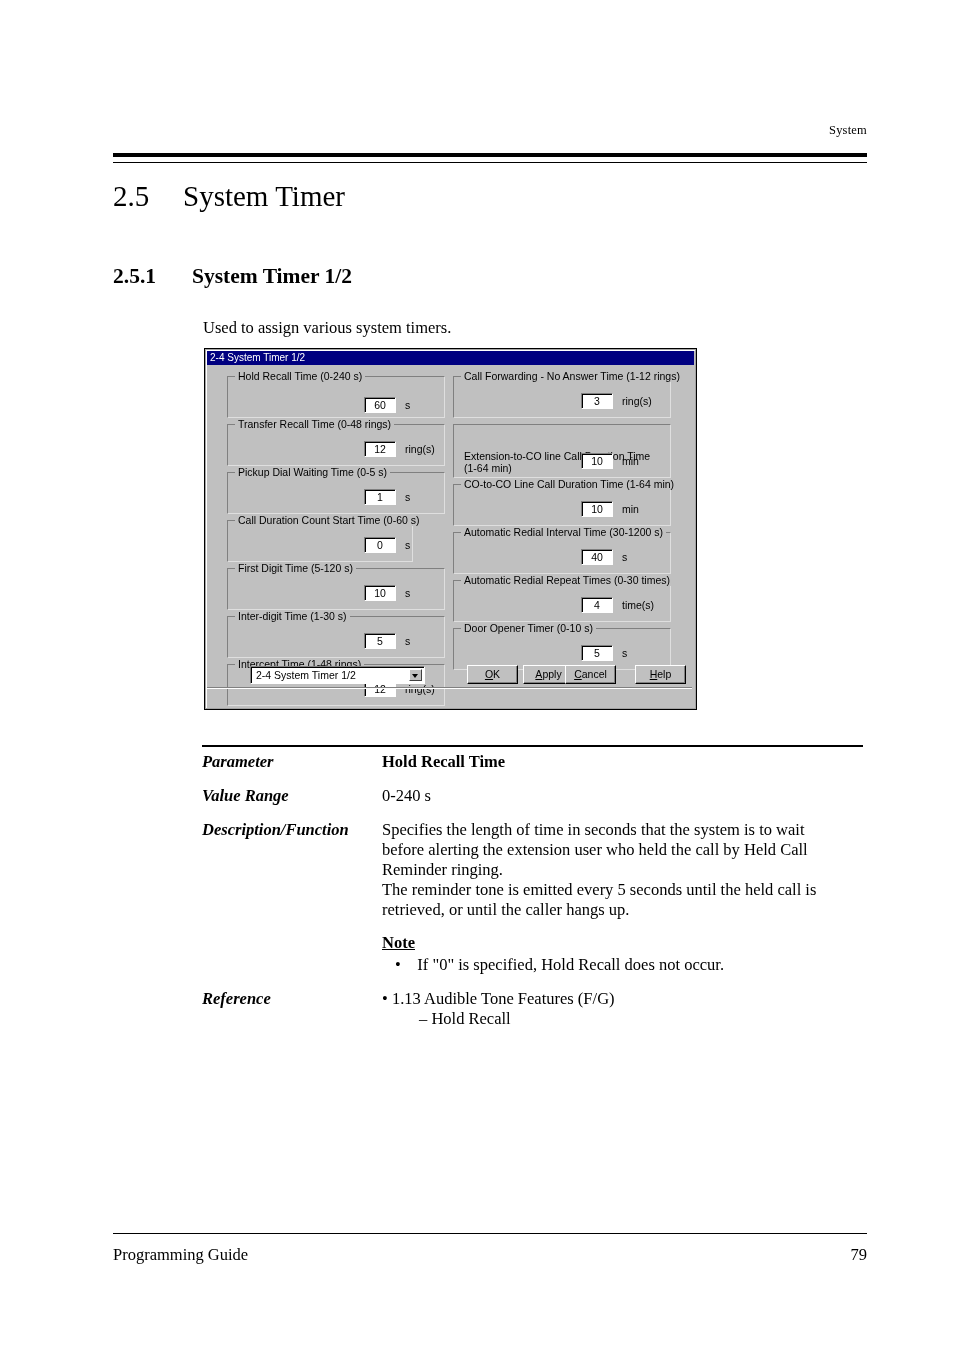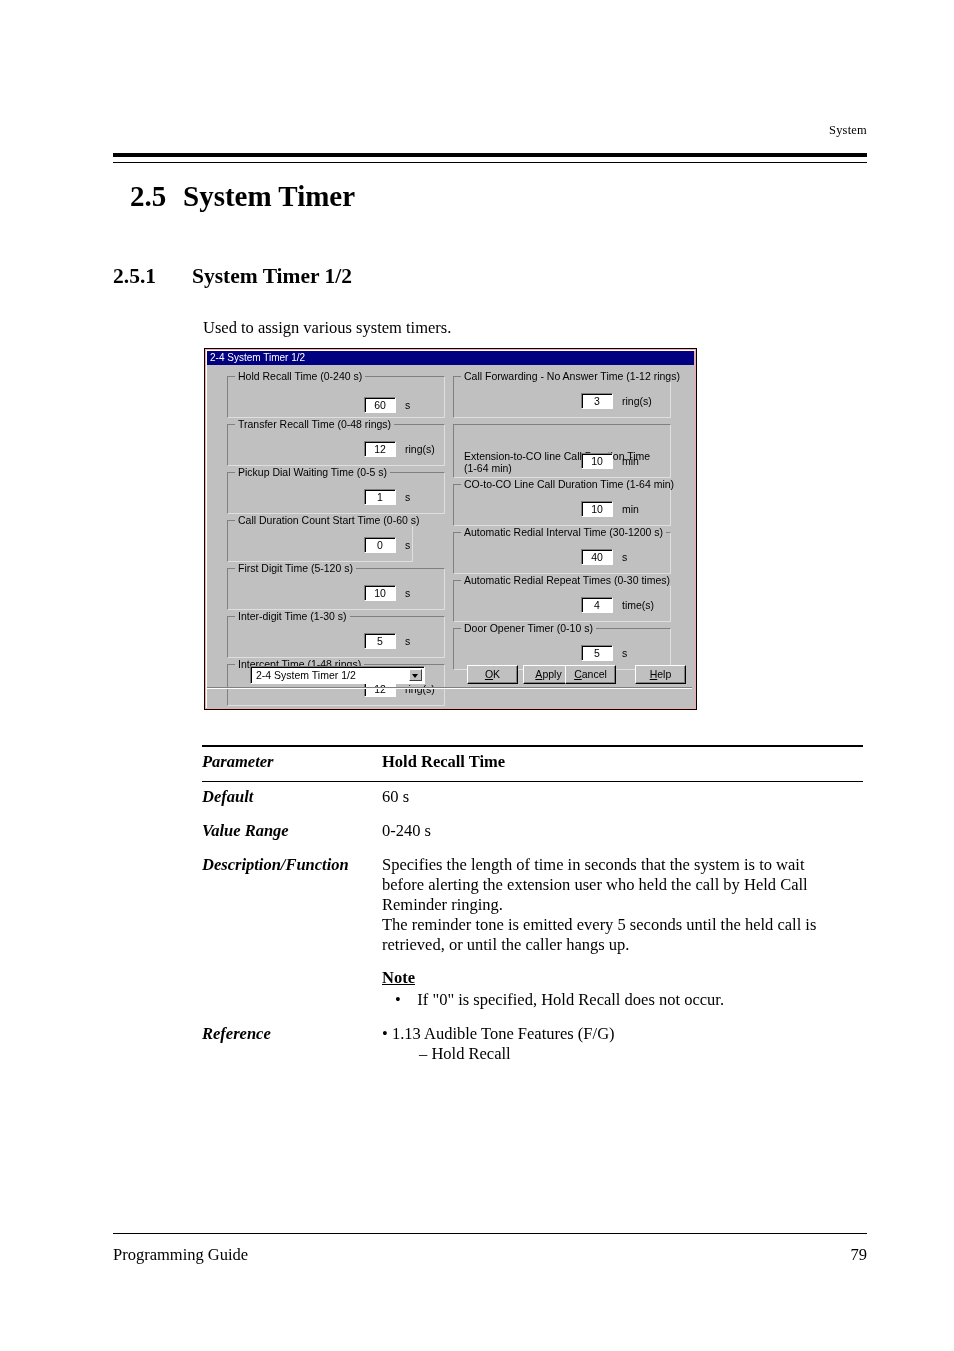--- a/index.html
+++ b/index.html
@@ -33,23 +33,22 @@
     border-top: 4px solid #000;
     border-bottom: 1px solid #000;
   }
 
   
   .h1 {
     position: absolute;
     left: 113px;
     top: 180px;
     font-size: 29px;
-    font-weight: bold;
+    font-weight: normal;
     letter-spacing: 0px;
-    text-align: center;
   }
   .h1 .num { display: inline-block; width: 70px; }
 
   .h2 {
     position: absolute;
     left: 113px;
     top: 264px;
     font-size: 21.5px;
     font-weight: bold;
   }
@@ -62,21 +61,21 @@
     font-size: 16.5px;
   }
 
   
   .dialog {
     position: absolute;
     left: 204px;
     top: 348px;
     width: 493px;
     height: 362px;
-    background: #fca5a5;
+    background: #a3a3a3;
     border: 1px solid #000;
     box-sizing: border-box;
     font-family: "Liberation Sans", sans-serif;
   }
   .dlg-inner {
     position: absolute;
     left: 1px; top: 1px; right: 1px; bottom: 1px;
     background: #c0c0c0;
     border-top: 1px solid #ffffff;
     border-left: 1px solid #ffffff;
@@ -431,24 +430,20 @@
   <div class="btn" style="left:318px;"><u>A</u>pply</div>
   <div class="btn" style="left:360px;"><u>C</u>ancel</div>
   <div class="btn" style="left:430px;"><u>H</u>elp</div>
 </div>
 
 <table class="ptable">
   <tbody>
       <tr class="rule-thick">
     <td class="lbl">Parameter</td>
     <td class="val bold-val">Hold Recall Time</td>
-  </tr>
-  <tr class="rule-top">
-    <td class="lbl">Default</td>
-    <td class="val">60 s</td>
   </tr>
   <tr>
     <td class="lbl">Value Range</td>
     <td class="val">0-240 s</td>
   </tr>
   <tr>
     <td class="lbl">Description/Function</td>
     <td class="val">
       <span class="desc-line">Specifies the length of time in seconds that the system is to wait</span>
       <span class="desc-line">before alerting the extension user who held the call by Held Call</span>

